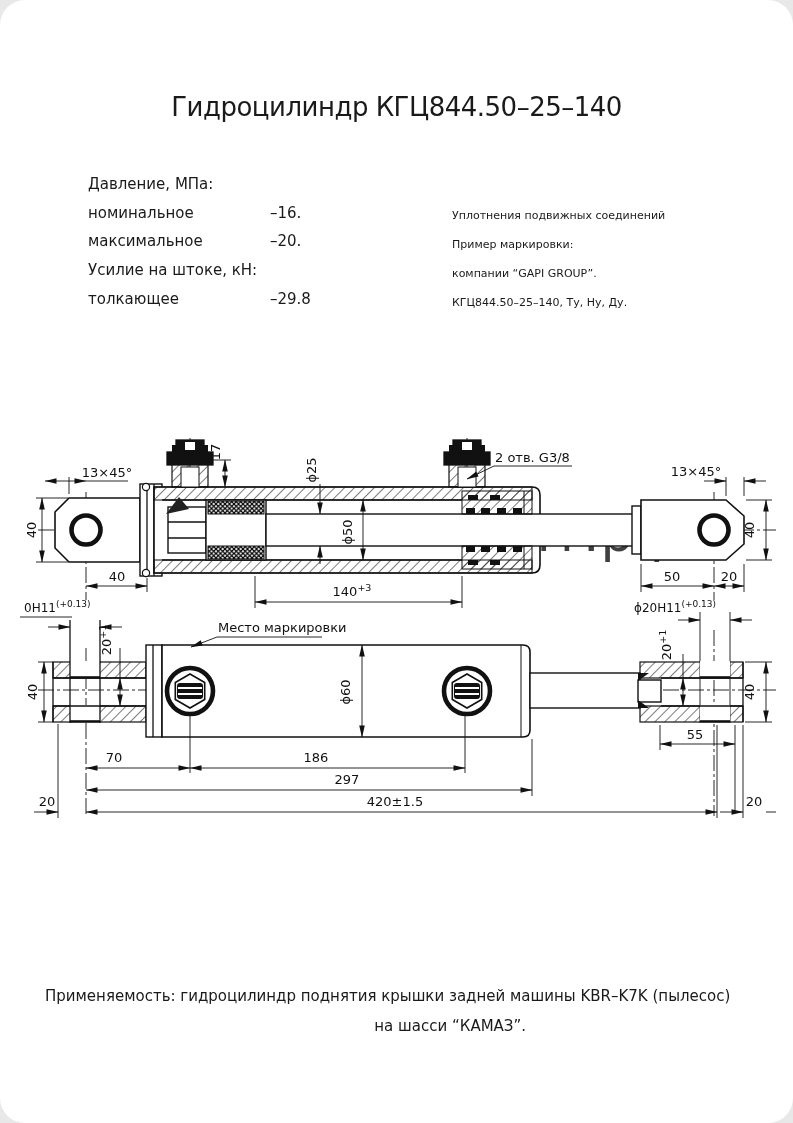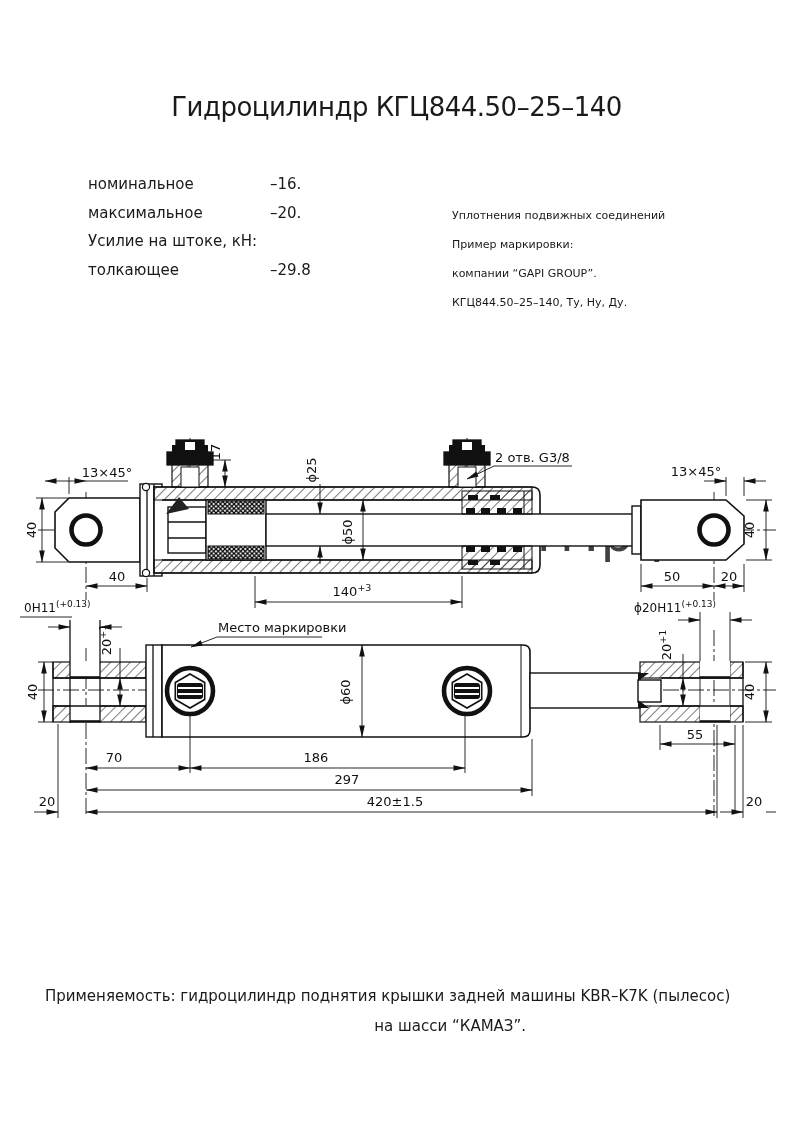--- a/index.html
+++ b/index.html
@@ -1,37 +1,41 @@
 <!DOCTYPE html>
 <html><head>
 <meta charset="utf-8">
 <style>
   html,body{margin:0;padding:0;background:#e8e8e8;}
   .page{position:relative;width:793px;height:1123px;background:#ffffff;margin:0 auto;
-        font-family:"DejaVu Sans",sans-serif;color:#1a1a1a;overflow:hidden;}
+        font-family:"DejaVu Sans",sans-serif;color:#1a1a1a;overflow:hidden;border-radius:25px;}
   .title{position:absolute;left:0;top:92px;width:100%;text-align:center;
          font-size:26px;font-weight:500;letter-spacing:-0.5px;}
   .specs{position:absolute;left:88px;top:170px;width:330px;font-size:15px;}
   .spec-row{display:flex;height:28.6px;align-items:center;}
   .spec-row .lbl{width:182px;}
   .notes{position:absolute;left:452px;top:201px;width:320px;font-size:11px;line-height:29px;}
   .apply{position:absolute;left:45px;top:981px;font-size:15px;line-height:30px;}
   .apply .l2{padding-left:125px;text-align:center;}
   svg text{font-family:"DejaVu Sans",sans-serif;fill:#111;}
   .dim{font-size:13px;}
   .dims{font-size:12px;}
 </style>
 </head>
 <body>
 
 <div class="page">
 
   <div class="title">Гидроцилиндр КГЦ844.50–25–140</div>
 
   <div class="specs">
+    <div class="spec-row">
+        <span class="lbl">Давление, МПа:</span>
+        <span class="val"></span>
+      </div>
     <div class="spec-row">
         <span class="lbl">номинальное</span>
         <span class="val">–16.</span>
       </div>
     <div class="spec-row">
         <span class="lbl">максимальное</span>
         <span class="val">–20.</span>
       </div>
     <div class="spec-row">
         <span class="lbl">Усилие на штоке, кН:</span>

